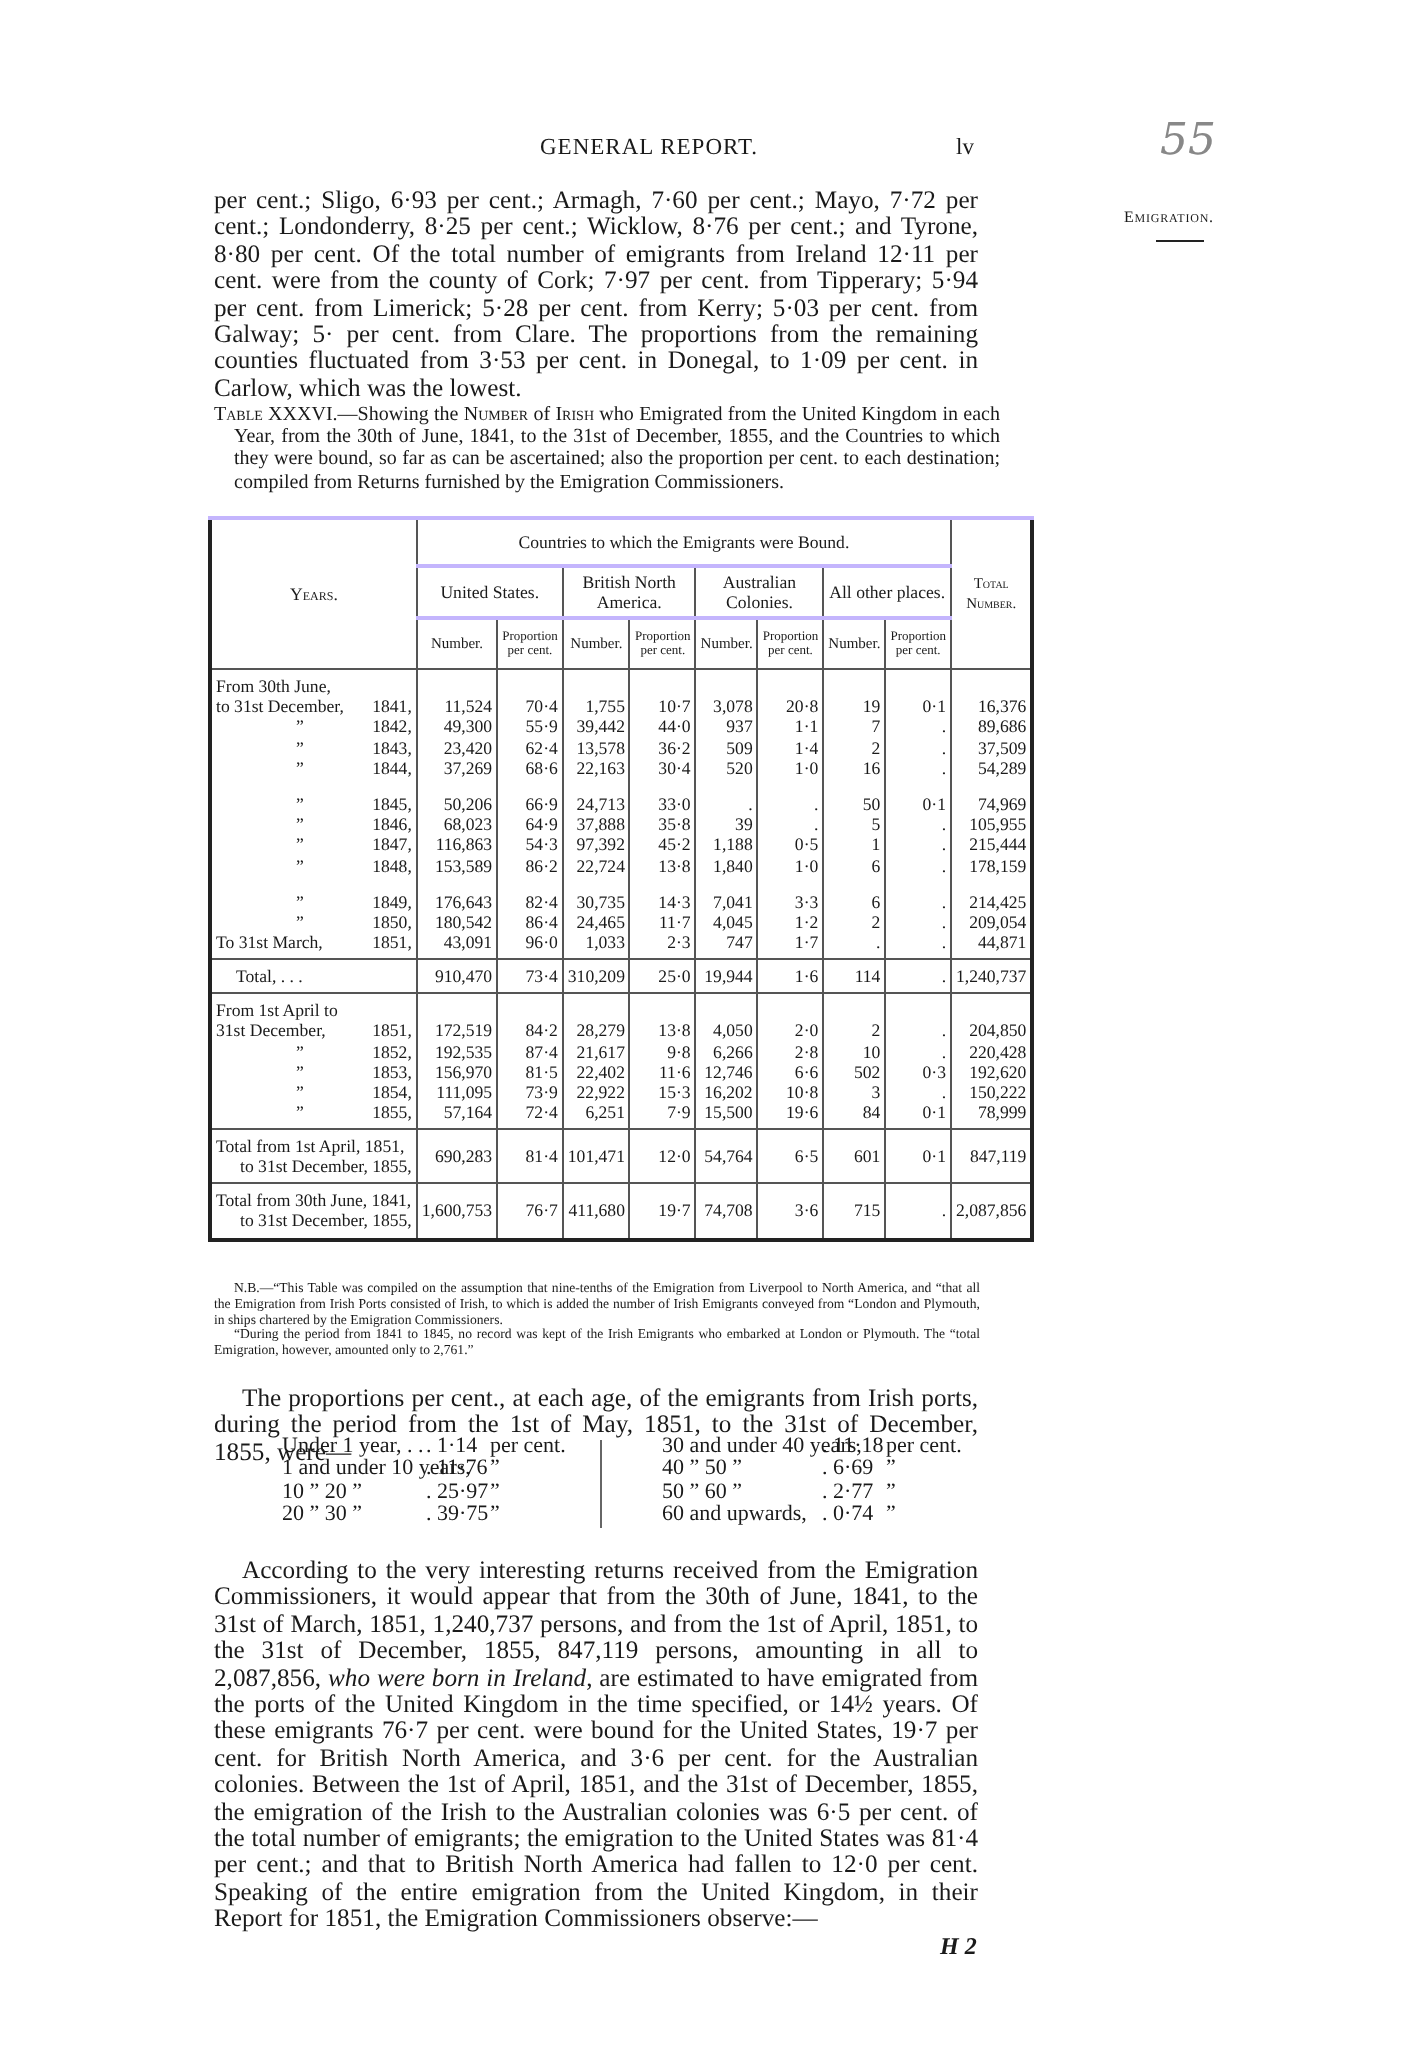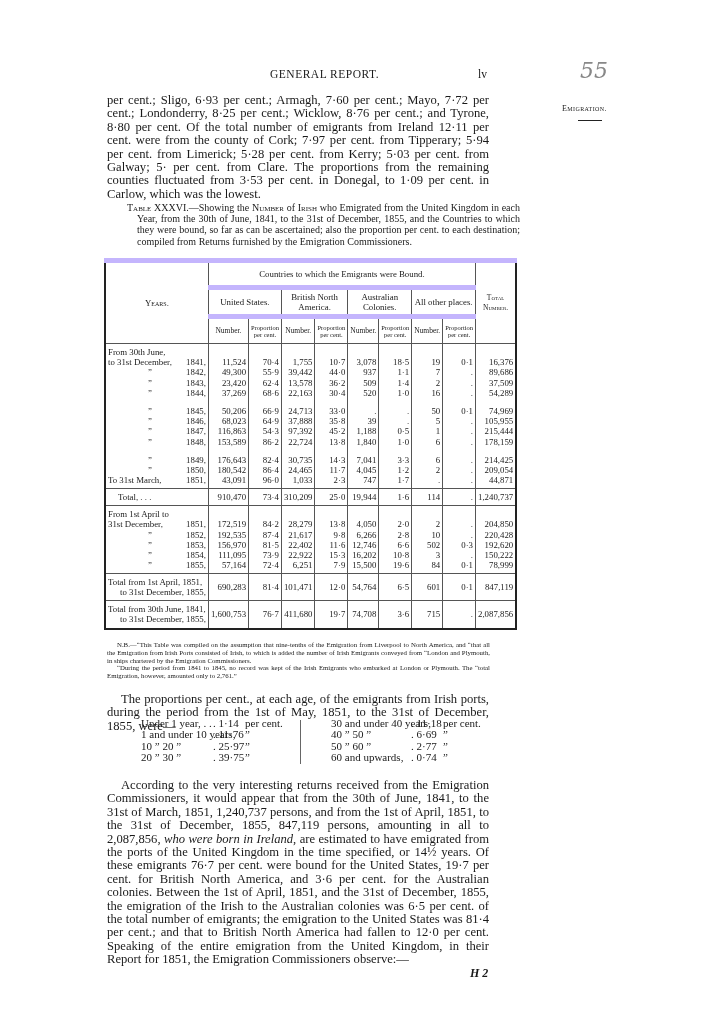--- a/index.html
+++ b/index.html
@@ -18,32 +18,32 @@
   .margin-note {
     position: absolute; top: 104px; left: 562px; font-size: 8px; letter-spacing: 0.4px; font-variant: small-caps;
   }
   .margin-rule { position: absolute; top: 120px; left: 578px; width: 24px; border-top: 1.3px solid #222; }
   .para {
     position: absolute; left: 107px; width: 382px; font-size: 12.6px; line-height: 13.4px; text-align: justify;
   }
   #para1 { top: 94px; }
   .caption {
     position: absolute; left: 107px; top: 202px; width: 383px; font-size: 10px; line-height: 11.2px; text-align: justify;
-    padding-left: 10px; text-indent: -10px; margin-left: 20px;
+    padding-left: 10px; text-indent: -10px;
   }
   .sc { font-variant: small-caps; }
 
   
   .tbl-wrap { position: absolute; left: 104px; top: 258px; width: 395px; }
   table.emig {
     border-collapse: collapse; width: 395px; font-size: 8.8px; line-height: 10.2px;
     border: 2px solid #222;
   }
   table.emig th, table.emig td { border-left: 1px solid #555; border-right: 1px solid #555; padding: 0 2px; }
-  table.emig th { font-weight: normal; border-bottom: 1px solid #555; border-top: 5px solid #c4b5fd; text-align: center; }
+  table.emig th { font-weight: normal; border-bottom: 1px solid #555; border-top: 2px solid #c4b5fd; text-align: center; }
   table.emig th.small { font-size: 6.5px; line-height: 7px; }
   table.emig td { text-align: right; vertical-align: top; }
   table.emig td.label { text-align: left; white-space: nowrap; }
   .lbl-text { display: inline-block; }
   .lbl-year { float: right; }
   tr.gap td { height: 8px; }
   tr.section-top td { border-top: 1px solid #555; padding-top: 3px; }
   tr.total-row td { border-top: 1px solid #555; border-bottom: 1px solid #555; padding-top: 3px; padding-bottom: 3px; }
   tr.bold-bottom td { border-bottom: 1.5px solid #222; }
   .ditto { padding-left: 40px; }
@@ -120,21 +120,21 @@
           <td></td>
           <td></td>
         </tr>
         <tr class="">
           <td class="label"><span class="lbl-text">to 31st December,</span><span class="lbl-year">1841,</span></td>
           <td>11,524</td>
           <td>70·4</td>
           <td>1,755</td>
           <td>10·7</td>
           <td>3,078</td>
-          <td>18·5</td>
+          <td>20·8</td>
           <td>19</td>
           <td>0·1</td>
           <td>16,376</td>
         </tr>
         <tr class="">
           <td class="label"><span class="lbl-text ditto">”</span><span class="lbl-year">1842,</span></td>
           <td>49,300</td>
           <td>55·9</td>
           <td>39,442</td>
           <td>44·0</td>

